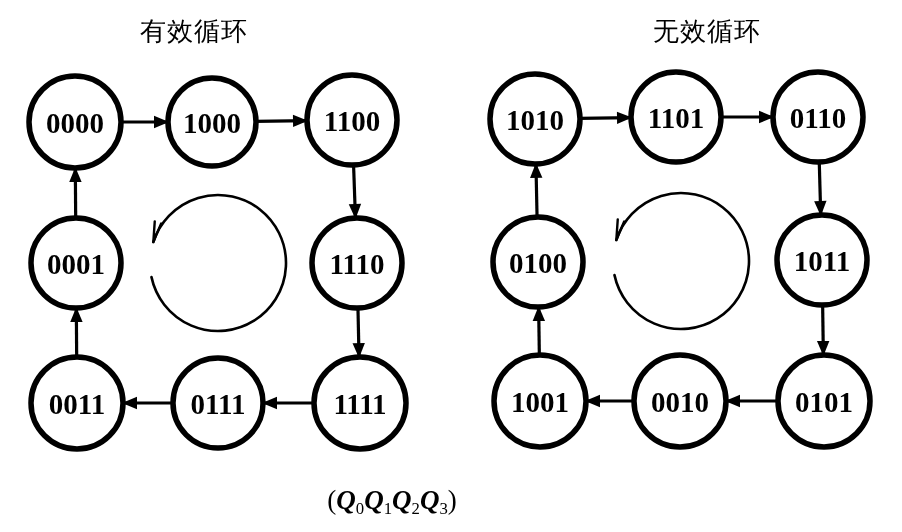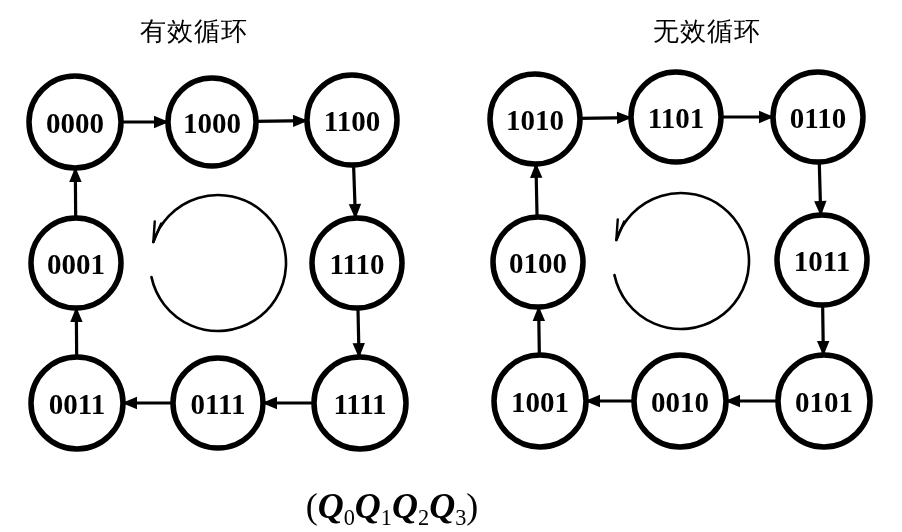--- a/index.html
+++ b/index.html
@@ -33,21 +33,21 @@
     white-space:nowrap;
     letter-spacing:1px;
   }
   #title-left{left:140px;top:14px;}
   #title-right{left:625px;top:14px;margin-left:28px;}
   #caption{
     position:absolute;
     left:0;right:0;top:485px;
     text-align:center;
     font-family:"Liberation Serif",serif;
-    font-size:36px;
+    font-size:27px;
     font-style:italic;
     color:#000000;
   }
   #caption .paren{font-style:normal;font-weight:400;}
   #caption .qv{font-style:italic;font-weight:700;}
   #caption sub{font-size:0.62em;font-style:normal;font-weight:400;vertical-align:-0.30em;}
 </style>
 </head>
 <body>
 

